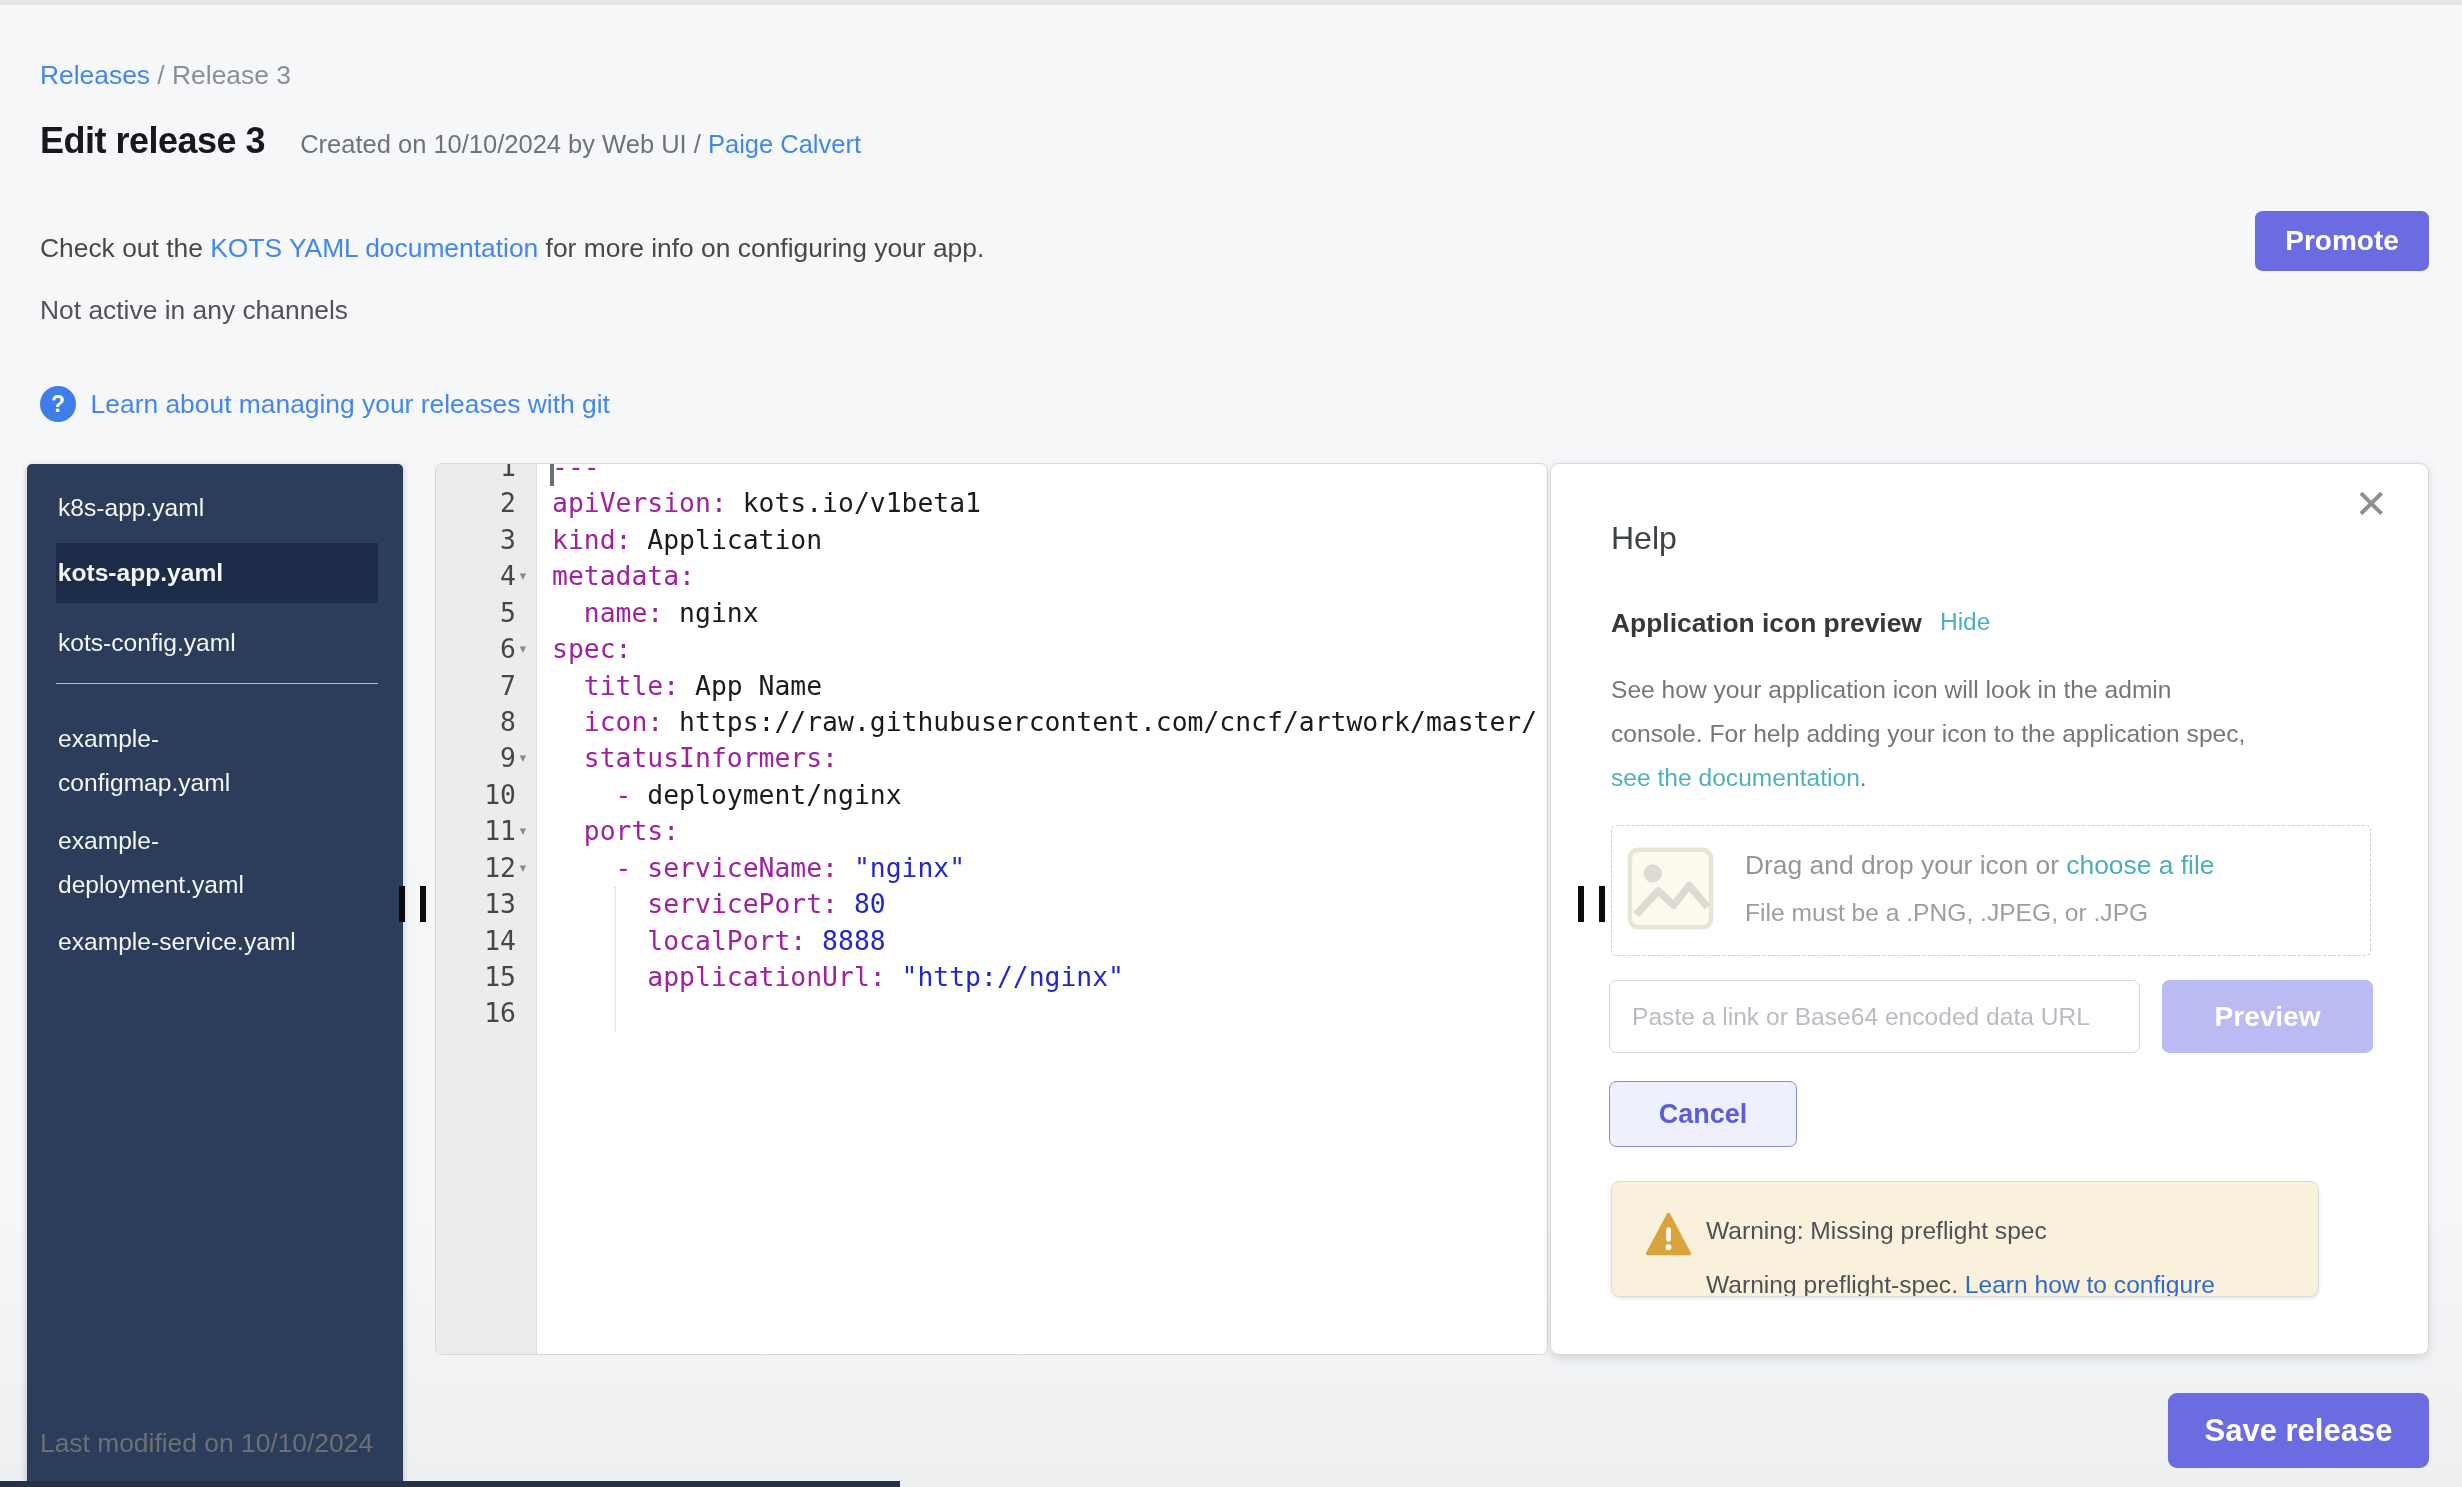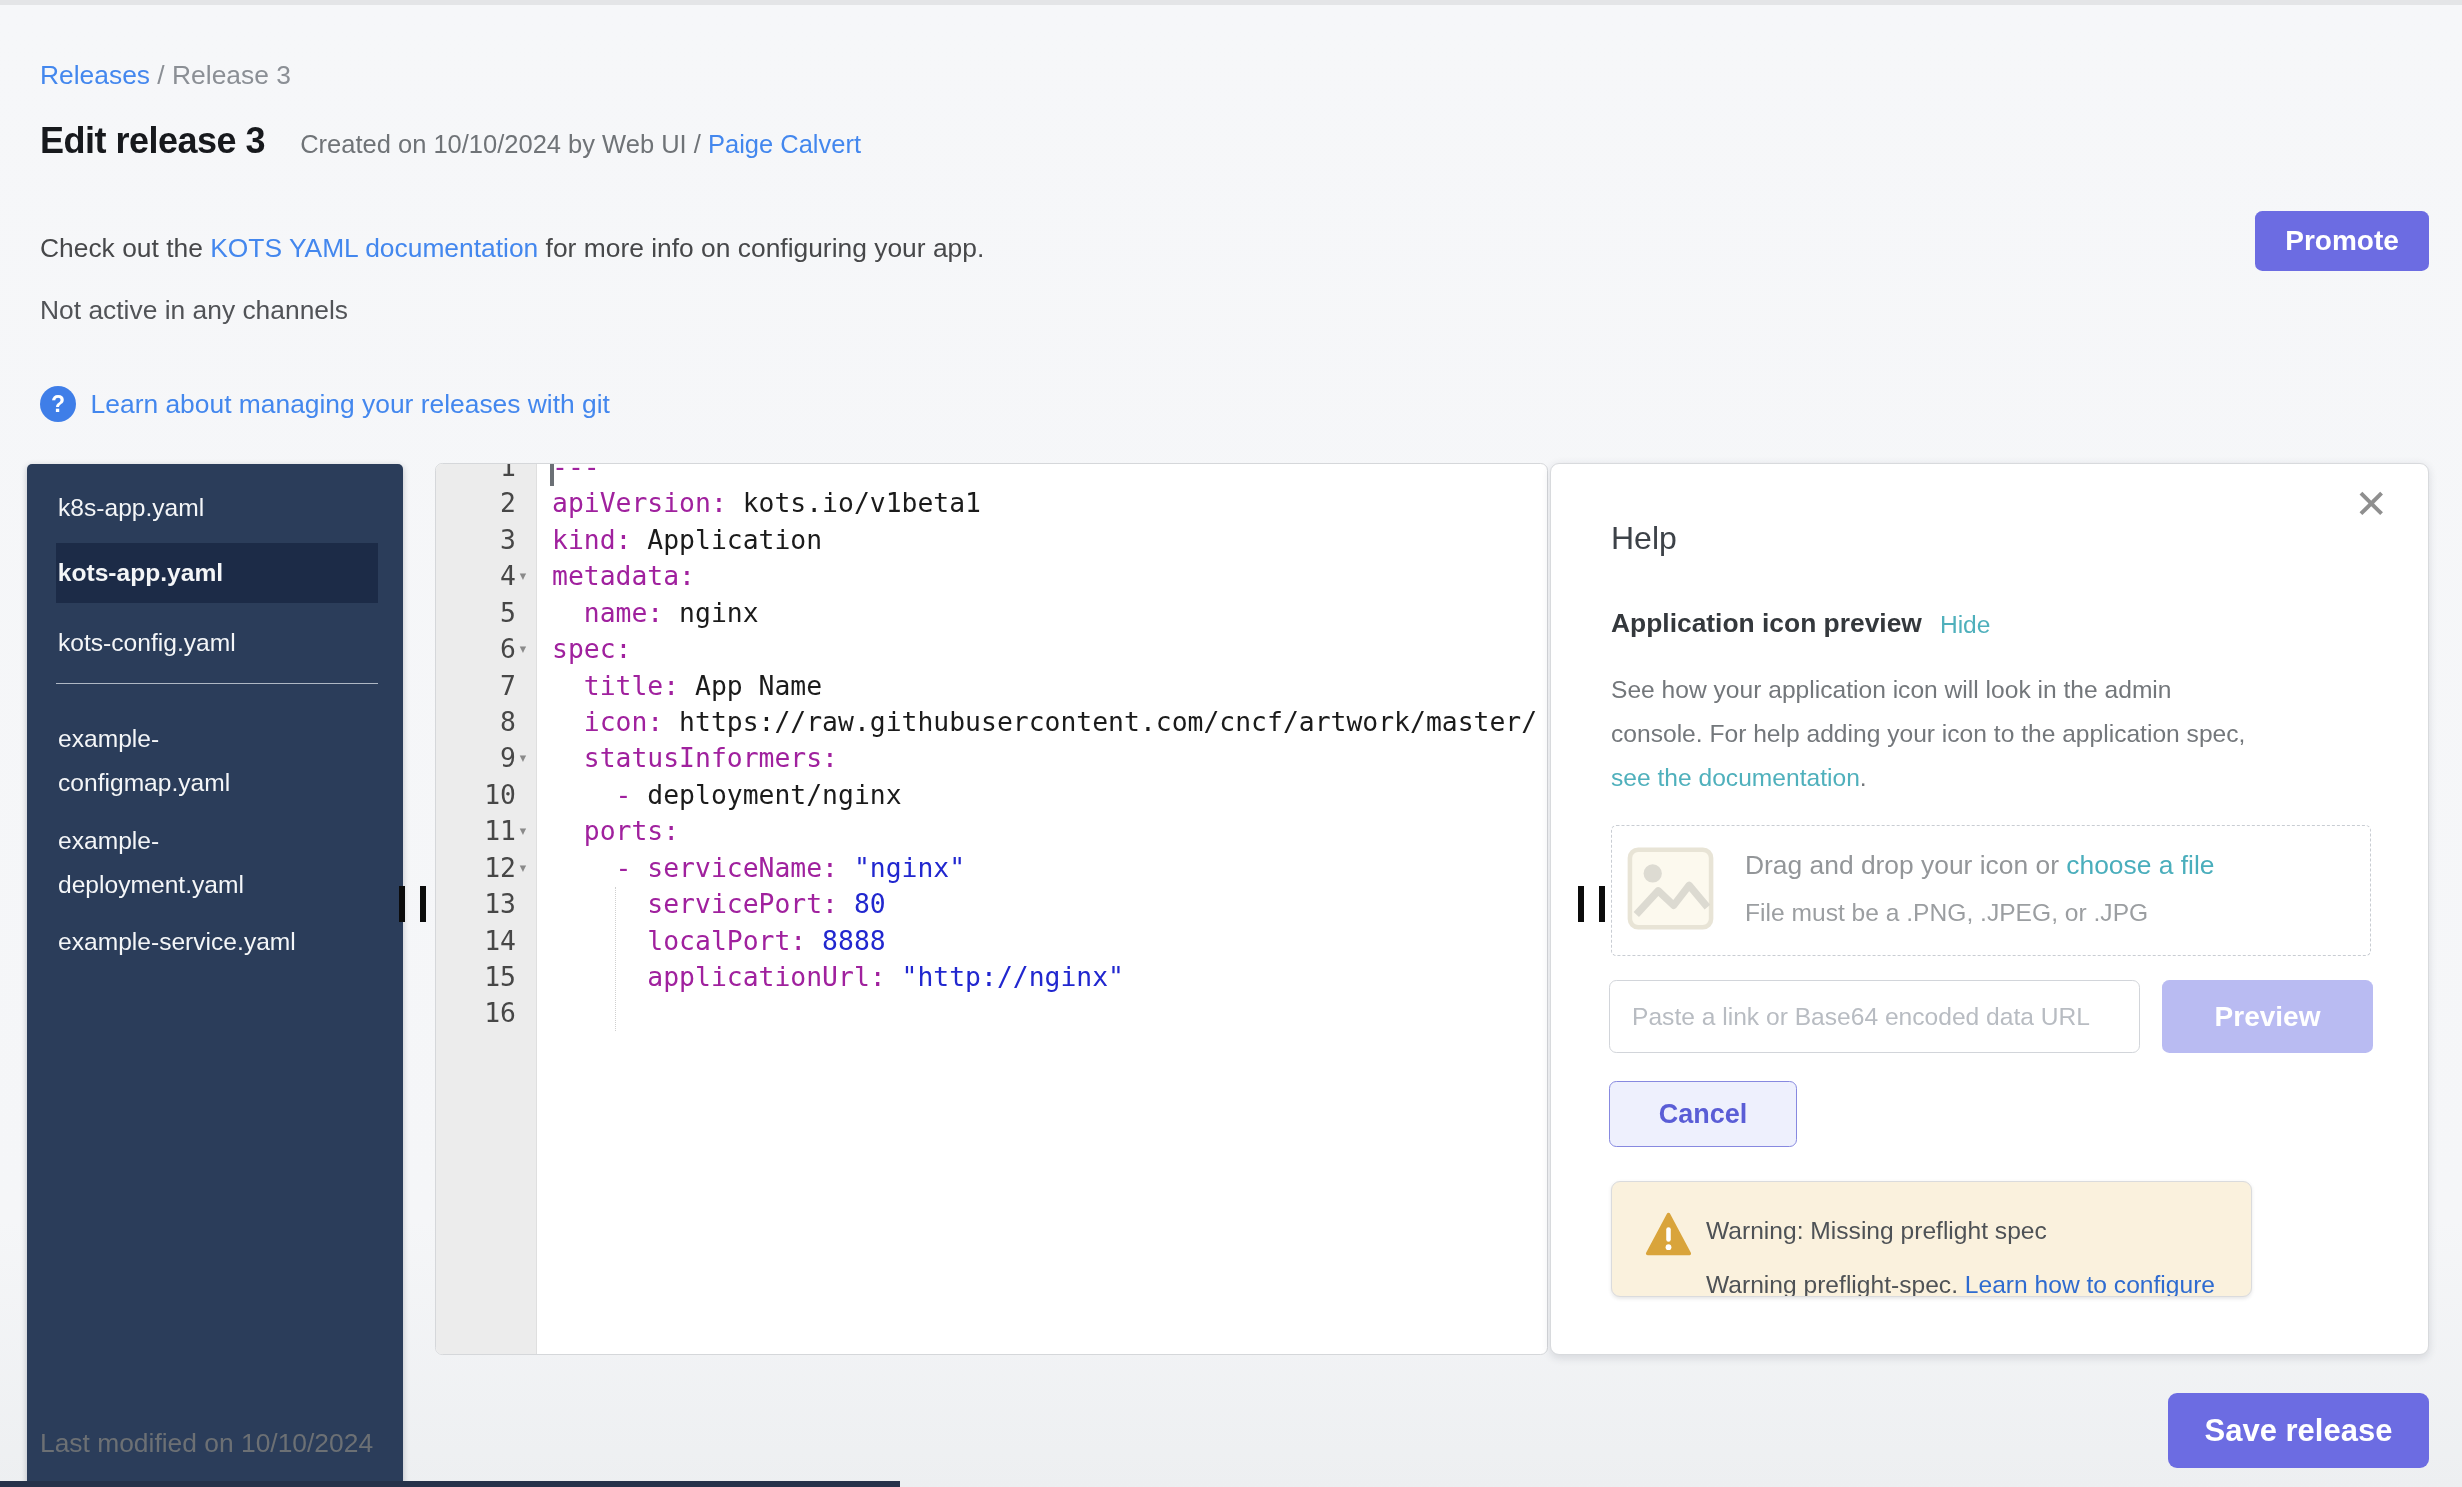--- a/index.html
+++ b/index.html
@@ -60,41 +60,41 @@
   .t-str{color:#2127cf;} .t-num{color:#2127cf;}
   .cursor{position:absolute;left:114px;top:0px;width:3.6px;height:22px;background:#6b7075;}
   .indent-guide{position:absolute;left:179px;top:423px;height:144px;border-left:1.8px dotted #cfcfcf;}
 
   
   .help-card{position:absolute;left:1550px;top:463px;width:879px;height:892px;background:#fff;
              border:0.9px solid #d8dadd;border-radius:9px;box-shadow:0 2.7px 9px rgba(40,50,70,.14);
              box-sizing:border-box;z-index:10;}
   .close-x{position:absolute;right:40px;top:20px;font-size:40px;font-weight:300;color:#8f8f8f;cursor:pointer;line-height:1;}
   .help-title{position:absolute;left:60px;top:56px;font-size:32px;font-weight:500;color:#3d4248;}
-  .section-row{position:absolute;left:60px;top:144px;display:flex;align-items:flex-end;}
+  .section-row{position:absolute;left:60px;top:144px;display:flex;align-items:flex-start;}
   .section-title{font-size:26.4px;font-weight:700;color:#34383c;}
   .hide-link{margin-left:18px;font-size:24.6px;color:#4fb0bc;cursor:pointer;}
   .help-desc{position:absolute;left:60px;top:204px;width:637px;font-size:24.6px;line-height:44px;color:#73777b;}
   .help-desc a{color:#4fb0bc;text-decoration:none;cursor:pointer;}
   .dropzone{position:absolute;left:60px;top:361px;width:760px;height:131px;border:1.8px dashed #c9cdd3;
             border-radius:5.5px;box-sizing:border-box;}
   .dz-img{position:absolute;left:14.6px;top:21px;}
   .dz-line1{position:absolute;left:133px;top:24px;font-size:26.4px;color:#939699;}
   .dz-line1 a{color:#4aaebc;text-decoration:none;cursor:pointer;}
   .dz-line2{position:absolute;left:133px;top:73px;font-size:24.6px;color:#9b9ea1;}
   .icon-input{position:absolute;left:58px;top:516px;width:531px;height:73px;border:1.8px solid #d2d5da;
               border-radius:7.3px;box-sizing:border-box;font-size:24.6px;padding:0 22px;color:#43464a;
               font-family:"Liberation Sans",sans-serif;outline:none;}
   .icon-input::placeholder{color:#b8bcc2;}
   .preview-btn{position:absolute;left:611px;top:516px;width:211px;height:73px;border-radius:7.3px;
                background:#b9bbf2;font-size:28px;}
   .cancel-btn{position:absolute;left:58px;top:617px;width:188px;height:66px;border-radius:7.3px;
               background:#eef0fd;border:1.8px solid #8789e0;color:#5a5dd6;font-size:27px;font-weight:700;
               display:flex;align-items:center;justify-content:center;cursor:pointer;box-sizing:border-box;}
-  .warning{position:absolute;left:60px;top:717px;width:641px;height:116px;background:#faf1dd;
+  .warning{position:absolute;left:60px;top:717px;width:708px;height:116px;background:#faf1dd;
            border:0.9px solid #dadbdd;border-radius:9px;box-sizing:border-box;overflow:hidden;
            box-shadow:0 1.8px 3.6px rgba(60,60,60,.12);}
   .warn-icon{position:absolute;left:33px;top:29px;}
   .warn-line1{position:absolute;left:94px;top:35px;font-size:24.6px;color:#4e5256;}
   .warn-line2{position:absolute;left:94px;top:89px;font-size:24.6px;color:#4e5256;}
   .warn-line2 a{color:#2e6bd0;font-weight:500;text-decoration:none;cursor:pointer;}
 
   
   .last-modified{position:absolute;left:40px;top:1428px;font-size:26.4px;color:#6c7074;}
   .save-btn{position:absolute;right:33px;top:1393px;width:261px;height:75px;border-radius:9px;font-size:31px;}

